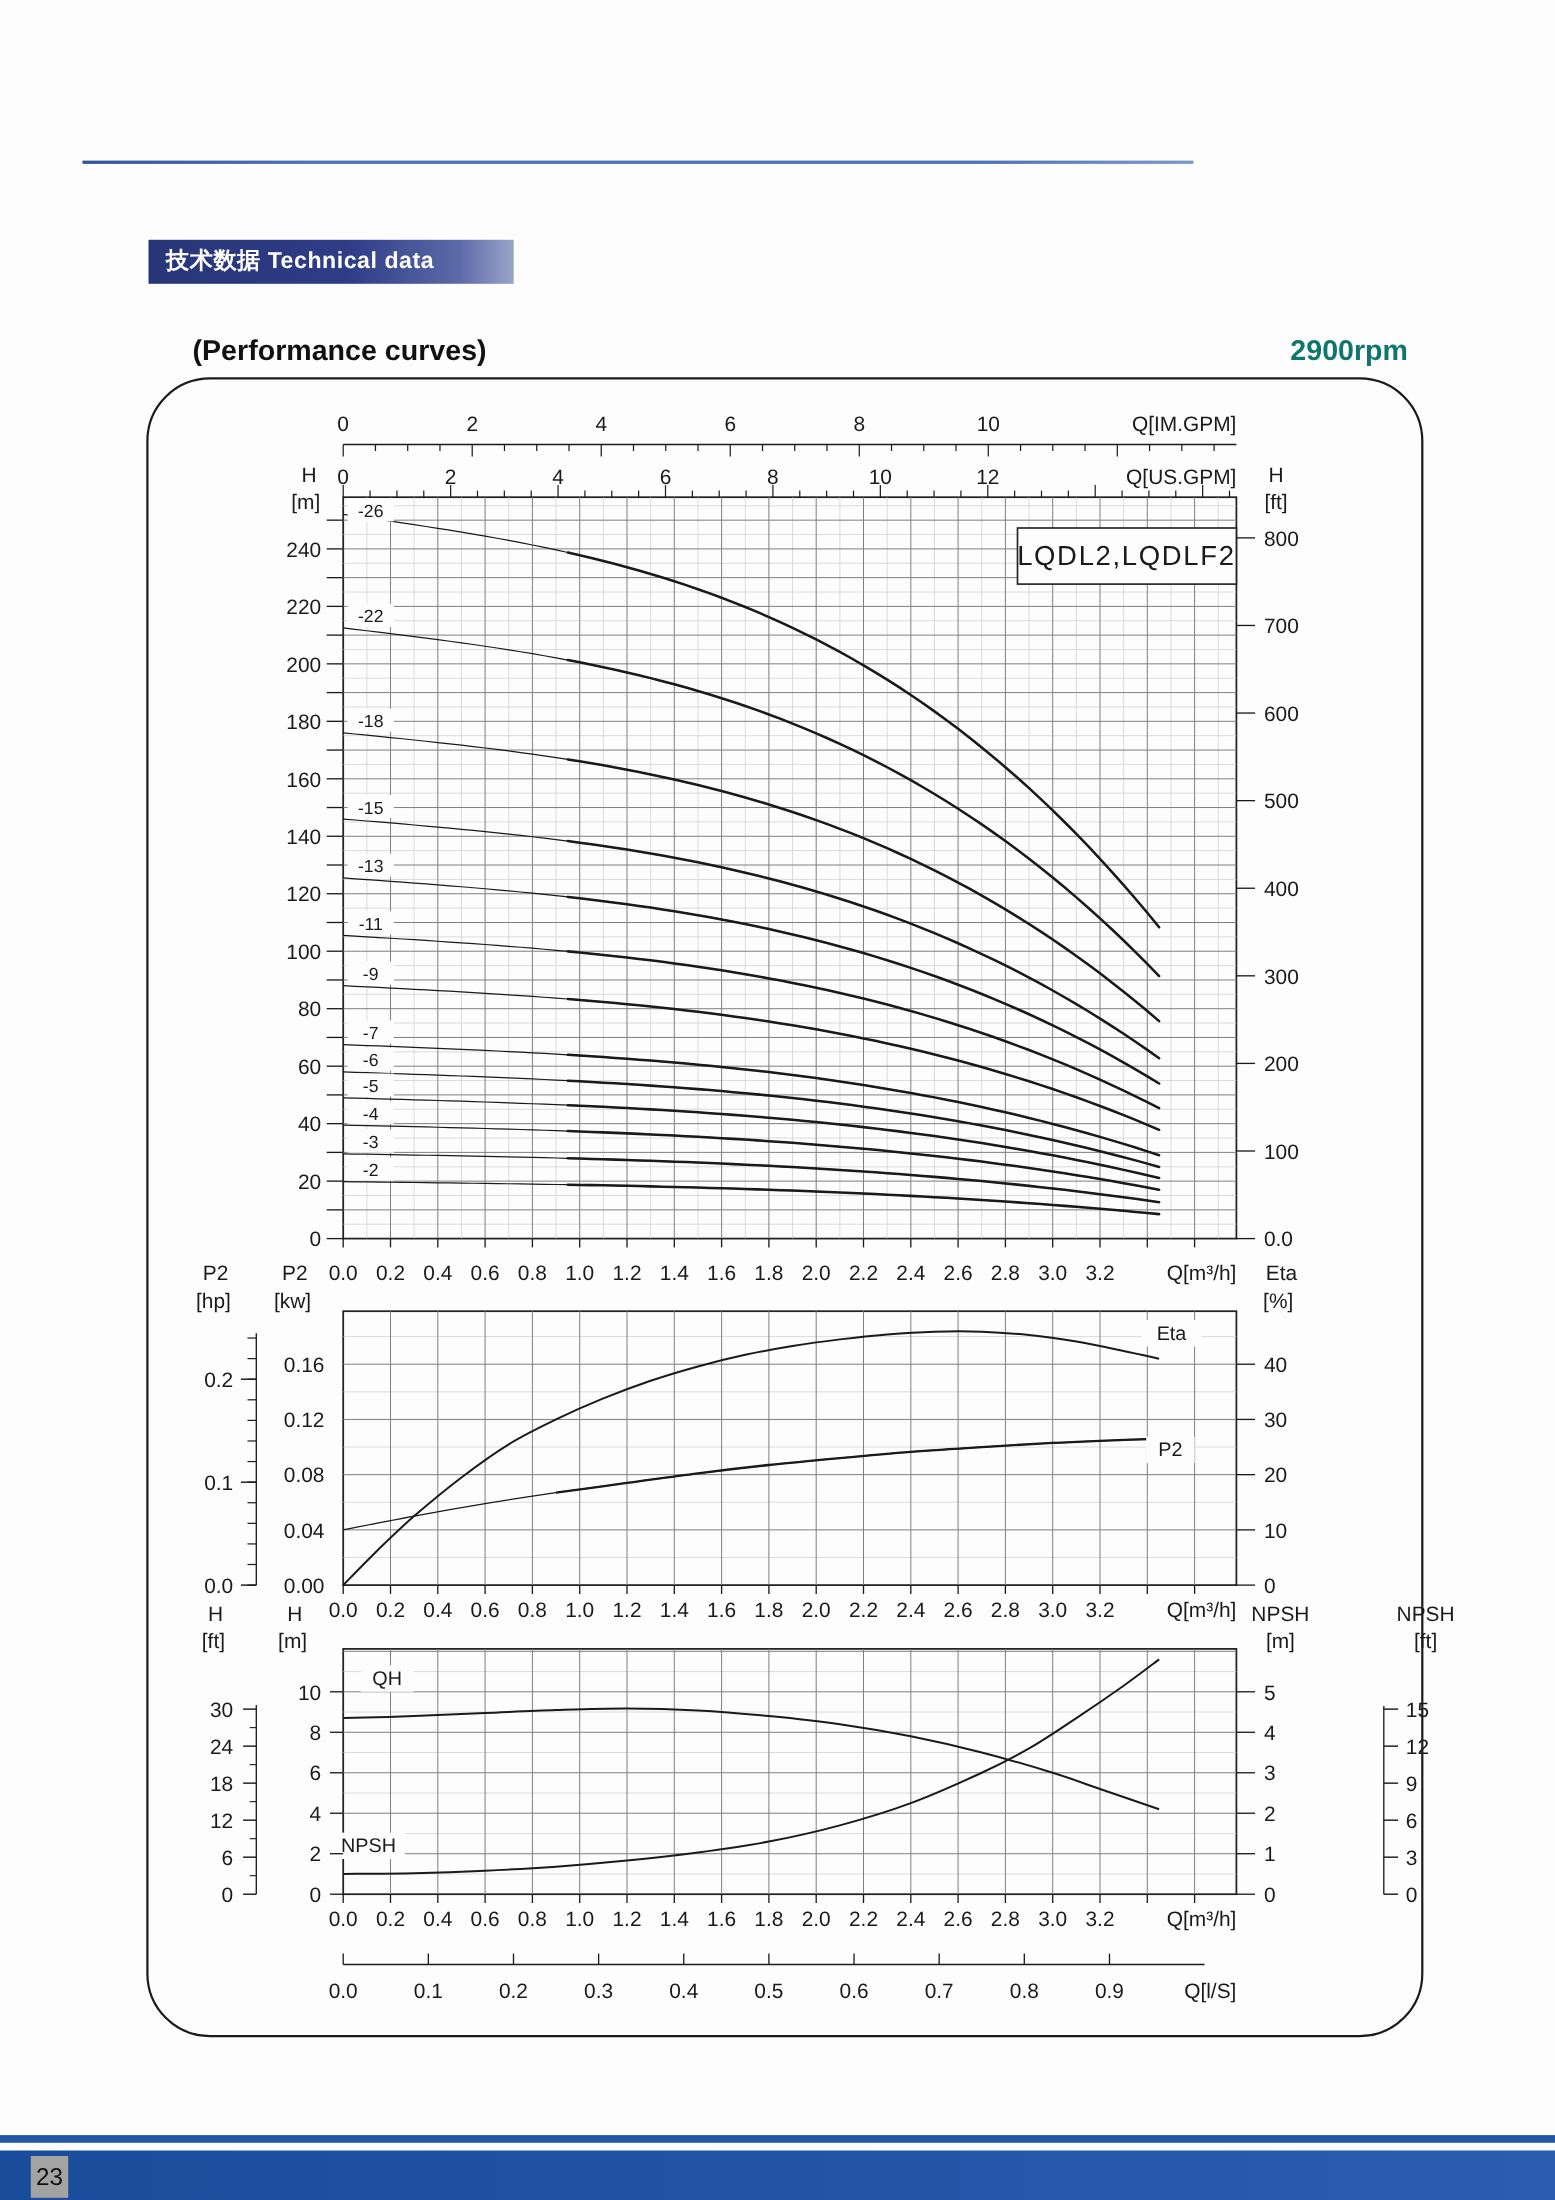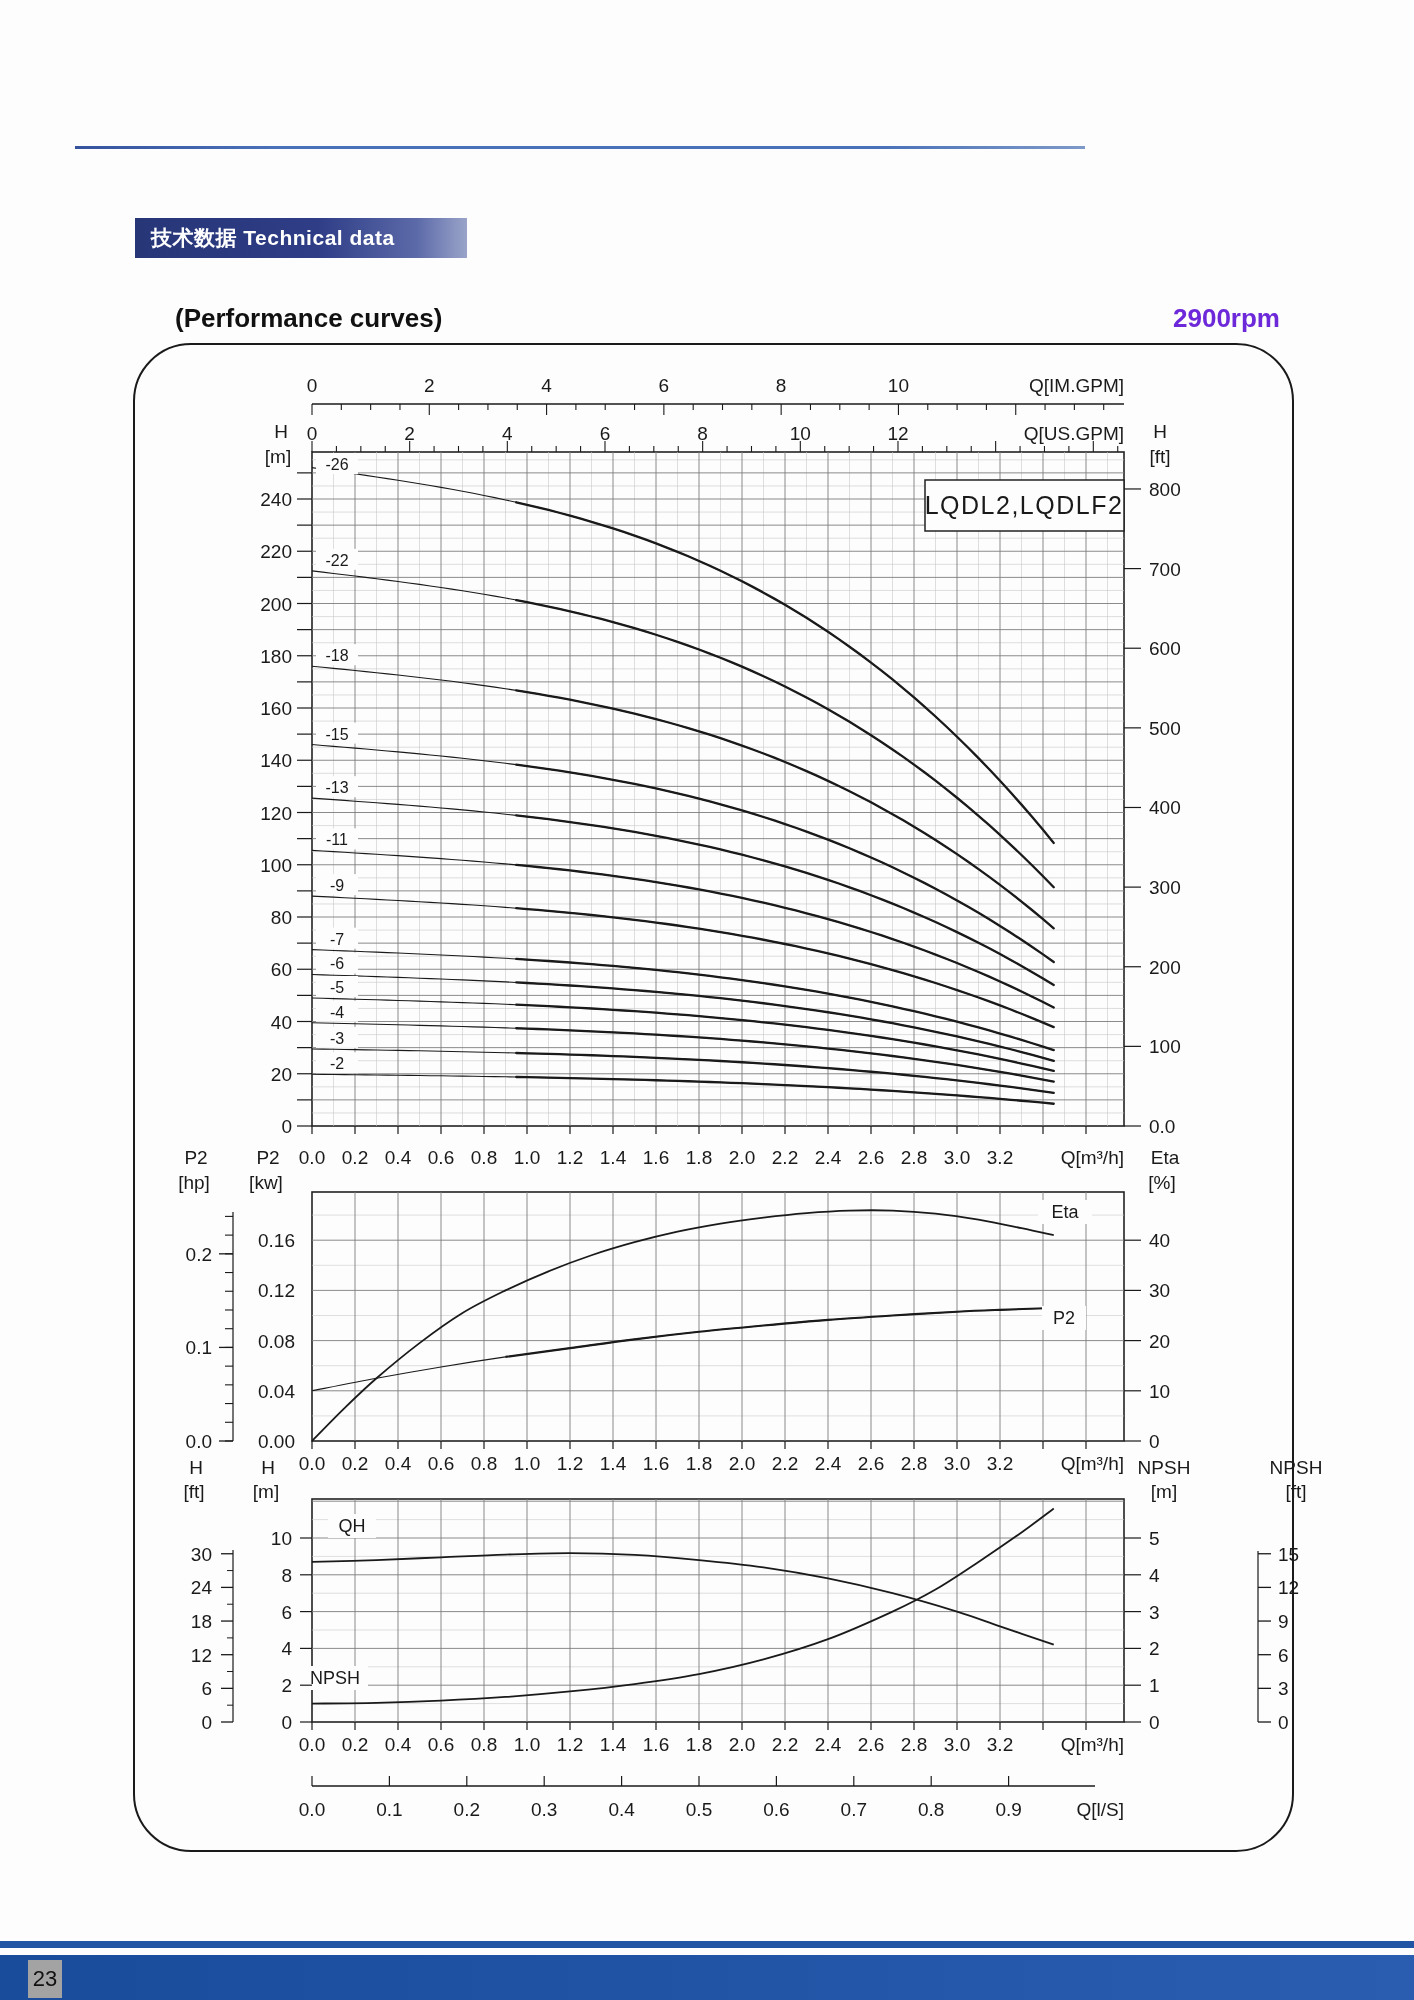--- a/index.html
+++ b/index.html
@@ -5,21 +5,21 @@
   html,body{margin:0;padding:0;background:#e8e8e8;}
   .page{position:relative;width:1414px;height:2000px;background:#fdfdfd;margin:0 auto;
         font-family:"Liberation Sans", sans-serif;overflow:hidden;}
   .top-rule{position:absolute;left:75px;top:146px;width:1010px;height:3px;
         background:linear-gradient(90deg,#35539c,#4a72b8 20%,#4a72b8 80%,#7d99c9);}
   .banner{position:absolute;left:135px;top:218px;width:332px;height:40px;
         background:linear-gradient(90deg,#273677 0%,#2e3d86 55%,#5c6aa9 85%,#9aa4c9 100%);
         color:#fff;font-size:21px;font-weight:bold;line-height:40px;padding-left:16px;
         box-sizing:border-box;letter-spacing:.5px;}
   .perf-title{position:absolute;left:135px;top:303px;font-size:26px;font-weight:bold;color:#111;margin-left:40px;}
-  .rpm{position:absolute;right:134px;top:303px;font-size:26px;font-weight:bold;color:#6d28d9;}
+  .rpm{position:absolute;right:134px;top:303px;font-size:26px;font-weight:bold;color:#0f766e;}
   .chart-frame{position:absolute;left:133px;top:343px;width:1157px;height:1505px;
         border:2px solid #1a1a1a;border-radius:58px;background:#fdfdfd;}
   svg.overlay{position:absolute;left:0;top:0;}
   .footer-stripe{position:absolute;left:0;top:1941px;width:1414px;height:7px;background:#2256a5;}
   .footer-bar{position:absolute;left:0;top:1955px;width:1414px;height:45px;
         background:linear-gradient(90deg,#1a4c9c,#2a5cb0);}
   .page-num{position:absolute;left:28px;top:1960px;width:34px;height:38px;background:#a3a3a3;
         font-size:22px;color:#111;text-align:center;line-height:38px;}
   
   text{font-family:"Liberation Sans",sans-serif;fill:#1a1a1a;}

